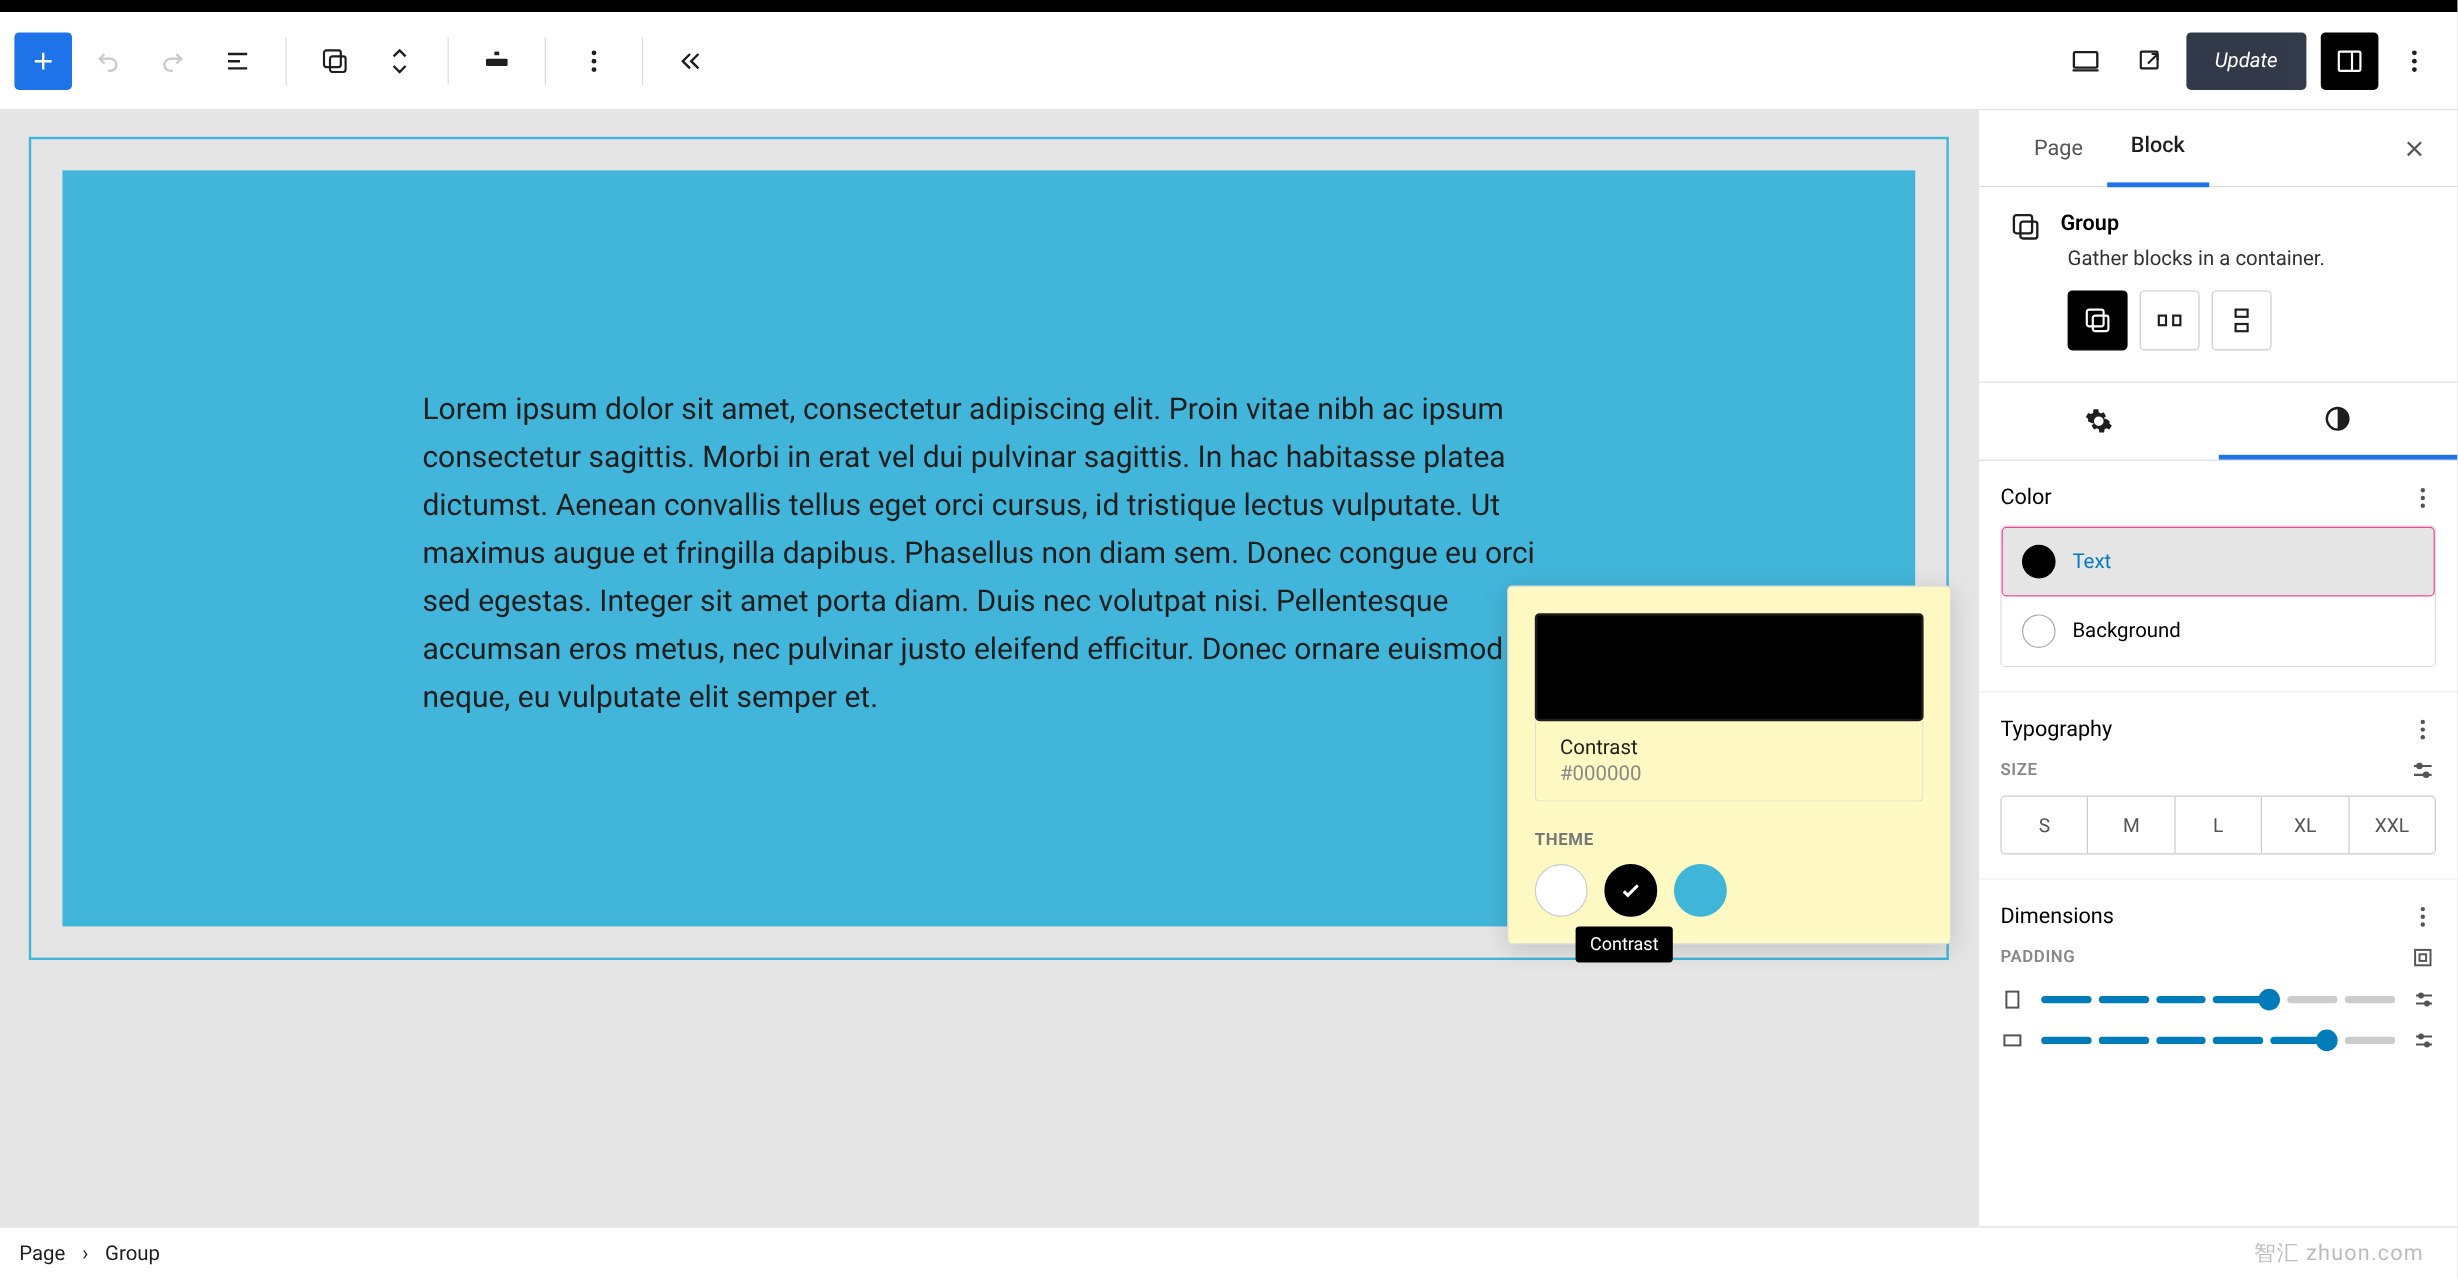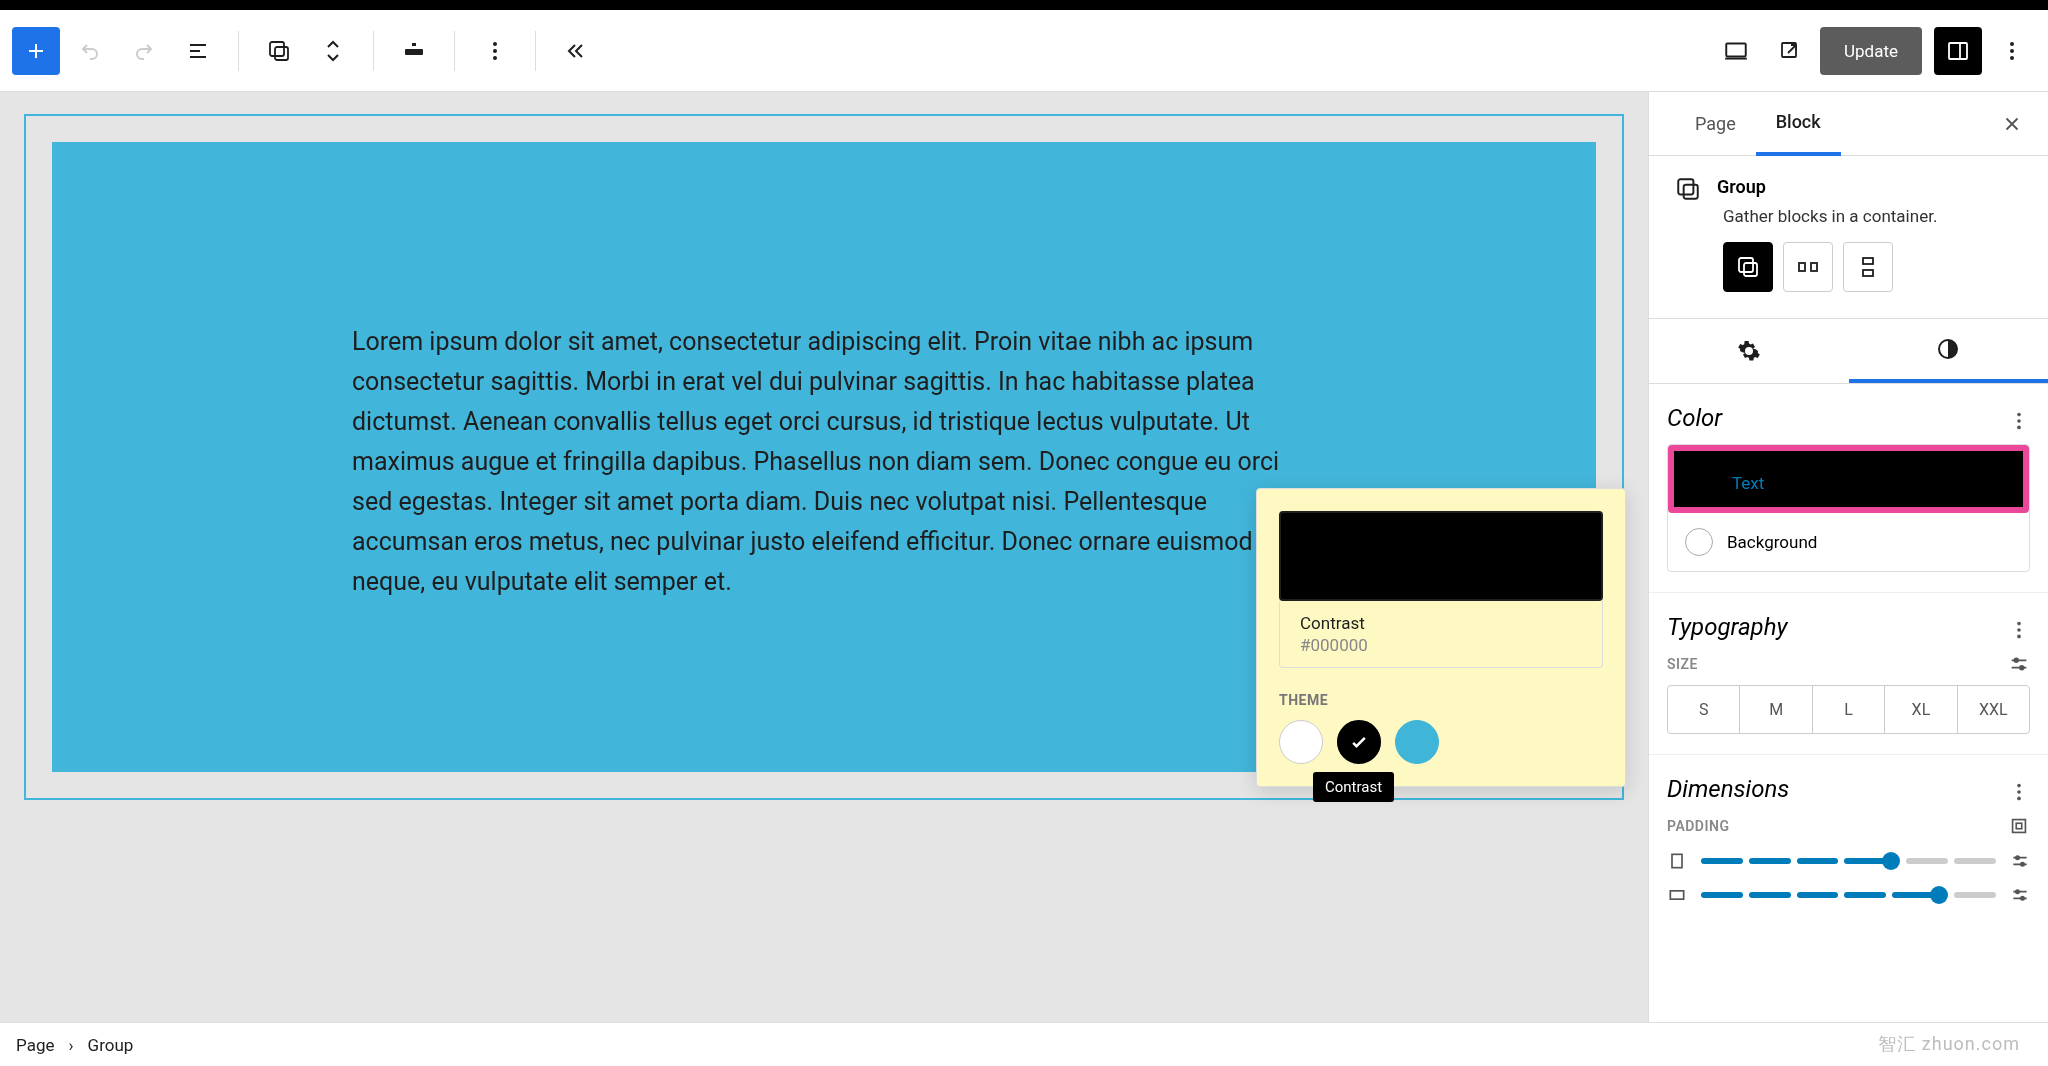--- a/index.html
+++ b/index.html
@@ -6,21 +6,21 @@
   body { background: #e5e5e5; width: 2048px; height: 1066px; overflow: hidden; position: relative; }
   .blackbar { height: 10px; background: #000; }
   .topbar { height: 82px; background: #fff; border-bottom: 1px solid #ddd; display: flex; align-items: center; padding: 0 12px; gap: 6px; }
   .icon-btn { width: 48px; height: 48px; display: inline-flex; align-items: center; justify-content: center; border-radius: 4px; cursor: pointer; color: #1e1e1e; }
   .icon-btn.disabled { color: #ccc; }
   .icon-btn.primary { background: #1e73e9; color: #fff; }
   .icon-btn.black { background: #000; color: #fff; border-radius: 4px; }
   .sep { width: 1px; height: 40px; background: #ddd; margin: 0 10px; }
   .spacer { flex: 1; }
   .update-btn { background: #0073aa; background: #006ba1; color: #fff; border: none; padding: 14px 24px; border-radius: 4px; font-size: 17px; font-weight: 400; cursor: pointer; opacity: .85; }
-  .update-btn { background: #404040; }
+  .update-btn { background: #0f172a; font-style: italic; }
   .main { position: absolute; top:92px; left:0; right:400px; bottom:44px; overflow:auto; }
   .canvas { margin: 22px 24px; }
   .outer-border { border: 2px solid #42b6da; padding: 26px; }
   .inner-border { background: #42b6da; padding: 180px 300px 170px 300px; }
   .lorem { font-size: 25px; line-height: 1.6; color: #1e1e1e; }
   
   .popover { position: absolute; top:488px; left:1256px; width:370px; background:#fef9c3; border:1px solid #ddd; border-radius:4px; box-shadow:0 4px 20px rgba(0,0,0,.15); padding:22px; }
   .swatch-preview { height:90px; background:#000; border:2px solid #1e1e1e; border-radius:4px; }
   .swatch-info { border:1px solid #ddd; border-top:none; border-radius:0 0 4px 4px; padding:12px 20px; }
   .swatch-name { font-size:17px; color:#1e1e1e; }
@@ -41,23 +41,23 @@
   .block-header { padding:20px 26px 8px; display:flex; gap:16px; align-items:flex-start; }
   .block-title { font-size:18px; font-weight:600; }
   .block-desc { font-size:17px; color:#333; padding:0 26px 16px 74px; margin-top:-4px; }
   .layout-btns { display:flex; gap:10px; padding:0 0 26px 74px; }
   .lay-btn { width:50px; height:50px; border:1px solid #ccc; border-radius:4px; display:flex; align-items:center; justify-content:center; cursor:pointer; color:#1e1e1e; }
   .lay-btn.active { background:#000; color:#fff; border-color:#000; }
   .subtabbar { display:flex; border-top:1px solid #ddd; border-bottom:1px solid #ddd; }
   .subtab { flex:1; height:64px; display:flex; align-items:center; justify-content:center; cursor:pointer; }
   .subtab.active { border-bottom:4px solid #1e73e9; }
   .section { padding:20px 18px; border-bottom:1px solid #eee; }
-  .sec-head { display:flex; align-items:flex-end; justify-content:space-between; font-size:24px; margin-bottom:12px;font-style:italic; }
+  .sec-head { display:flex; align-items:flex-start; justify-content:space-between; font-size:18px; margin-bottom:12px; }
   .color-row { display:flex; align-items:center; gap:14px; padding:14px 16px; border:1px solid transparent; border-radius:4px; cursor:pointer; font-size:17px; }
-  .color-row.sel { background:#000000; border:6px solid #ec4899;align-items:flex-end; }
+  .color-row.sel { background:#e5e5e5; border:1px solid #ec4899; }
   .color-box { border:1px solid #ddd; border-radius:4px; }
   .circle { width:28px; height:28px; border-radius:50%; border:1px solid #aaa; }
   .circle.black { background:#000; border-color:#000; }
   .minilabel { text-transform:uppercase; font-size:14px; color:#888; font-weight:600; letter-spacing:.5px; }
   .sizes { display:flex; border:1px solid #ccc; border-radius:4px; margin-top:10px; }
   .sz { flex:1; text-align:center; padding:14px 0; font-size:16px; color:#555; cursor:pointer; }
   .sz + .sz { border-left:1px solid #ccc; }
   .slider-row { display:flex; align-items:center; gap:14px; margin-top:14px; }
   .slider-track { flex:1; display:flex; gap:6px; align-items:center; }
   .seg { height:6px; flex:1; background:#007cba; border-radius:3px; }

